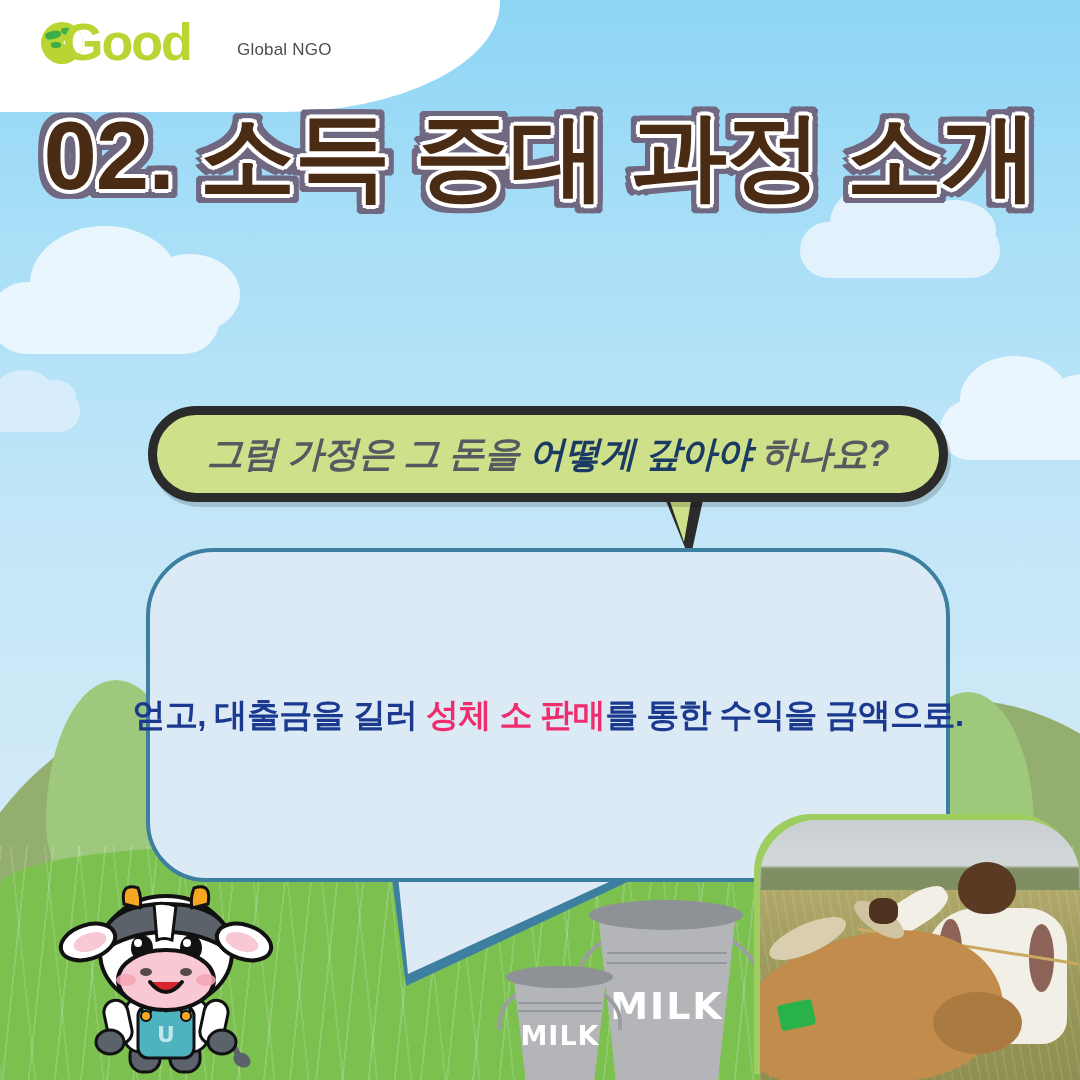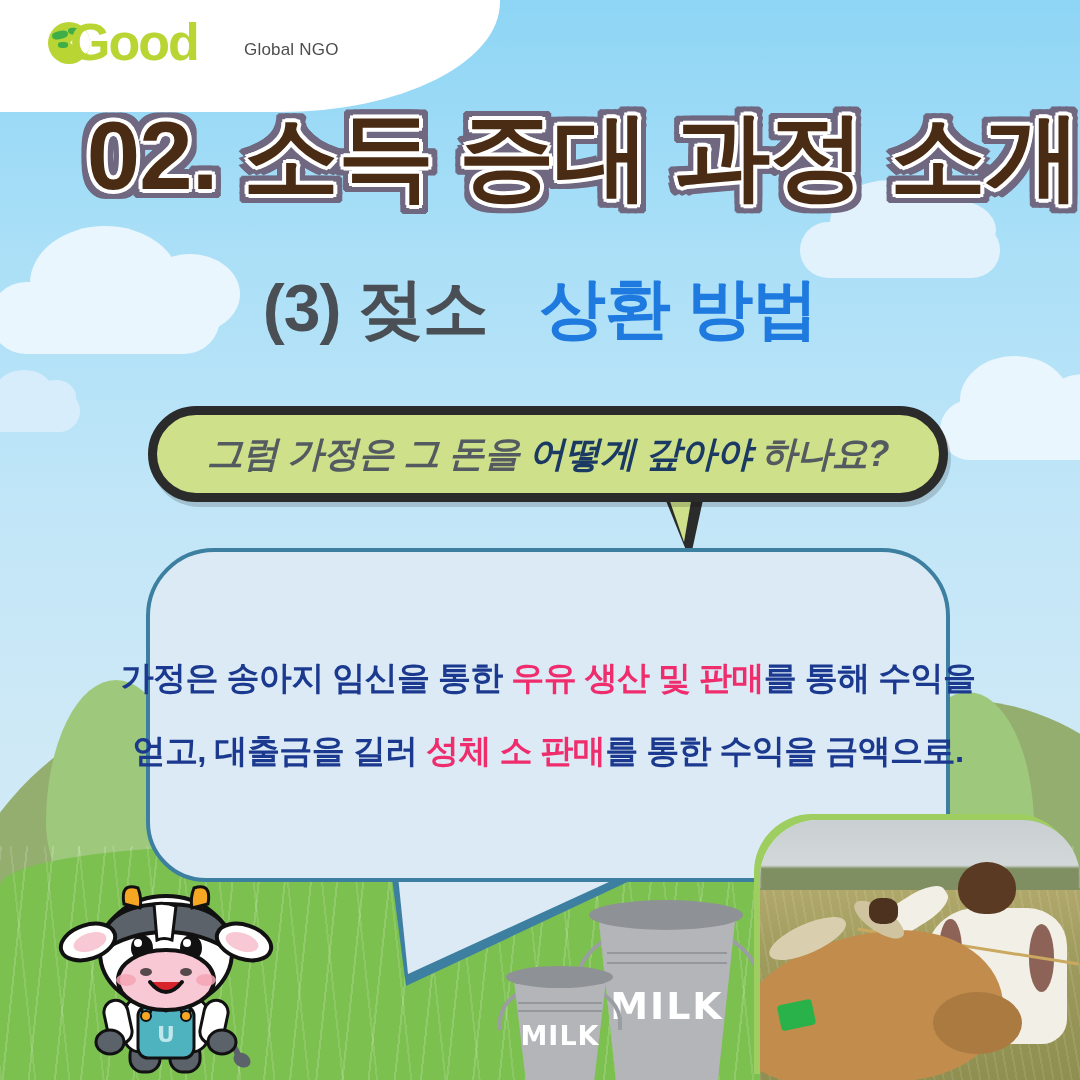--- a/index.html
+++ b/index.html
@@ -35,21 +35,21 @@
   
   .cloud-d { left:800px; top:222px; width:200px; height:56px; border-radius:32px; background:#e2f2fc;}
   .cloud-d::before { width:120px; height:86px; left:30px; top:-42px; background:#e2f2fc;}
   .cloud-d::after  { width:84px; height:60px; left:112px; top:-22px; background:#e2f2fc;}
 
   
   .header-banner {
     position:absolute; left:-20px; top:-40px; width:520px; height:152px;
     background:#ffffff; border-bottom-right-radius:220px 110px; z-index:6;
   }
-  .logo-wrap { position:absolute; left:48px; top:14px; z-index:8; width:320px; height:76px; }
+  .logo-wrap { position:absolute; left:41px; top:14px; z-index:8; width:320px; height:76px; }
   .logo-good {
     position:absolute; left:22px; top:2px;
     font-size:52px; font-weight:700; letter-spacing:-2px;
     color:#b8d533; line-height:1;
   }
   .logo-globe {
     position:absolute; left:0px; top:8px; width:42px; height:42px; border-radius:50%;
     background:#b8d533; overflow:hidden;
   }
   .logo-globe i {
@@ -67,21 +67,21 @@
     font-size:50px; font-weight:700; letter-spacing:-1.5px;
     color:#a9a894; line-height:1;
   }
   .logo-ngo {
     position:absolute; left:196px; top:26px;
     font-size:17px; font-weight:400; color:#4d4d4d; letter-spacing:.2px;
   }
 
   
   .title-row {
-    position:absolute; left:0; top:104px; width:1080px; text-align:right; z-index:7;
+    position:absolute; left:0; top:104px; width:1080px; text-align:center; z-index:7;
   }
   .title {
     display:inline-block;
     font-size:96px; font-weight:900; letter-spacing:-1px;
     color:#4a2b13; line-height:1.08;
     -webkit-text-stroke:0px;
     text-shadow:
        -3px -3px 0 #fff,  3px -3px 0 #fff, -3px 3px 0 #fff, 3px 3px 0 #fff,
        -4px 0 0 #fff, 4px 0 0 #fff, 0 -4px 0 #fff, 0 4px 0 #fff,
        -8px -8px 0 #6f6880, 8px -8px 0 #6f6880, -8px 8px 0 #6f6880, 8px 8px 0 #6f6880,
@@ -328,40 +328,32 @@
       <div class="logo-globe-notch"></div>
     </div>
     <div class="logo-good">Good</div>
     <div class="logo-ngo">Global NGO</div>
   </div>
 
   <div class="title-row">
     <span class="title">02. 소득 증대 과정 소개</span>
   </div>
 
-  <div class="subtitle">
-    <span class="sub-dark">(3) 젖소</span>
-    <span>&nbsp;</span>
-    <span class="sub-blue">상환 방법</span>
-  </div>
 
   <div class="q-tail"></div>
   <div class="q-tail-in"></div>
   <div class="q-bubble">
     <div class="q-text">
       <span class="q-grey">그럼 가정은 그 돈을 </span><span class="q-navy">어떻게 갚아야</span><span class="q-grey"> 하나요?</span>
     </div>
   </div>
 
   <div class="body-tail-outer"></div>
   <div class="body-tail-inner"></div>
   <div class="body-bubble">
-    <div class="body-line">
-      <span>가정은 송아지 임신을 통한 </span><span class="hl-pink">우유 생산 및 판매</span><span>를 통해 수익을</span>
-    </div>
     <div class="body-line">
       <span>얻고, 대출금을 길러 </span><span class="hl-pink">성체 소 판매</span><span>를 통한 수익을 금액으로.</span>
     </div>
   </div>
 
   <div class="bucket bucket-big">
     <div class="handle"></div>
     <div class="body-b">
       <div class="ring"></div>
         <div class="ring"></div>

